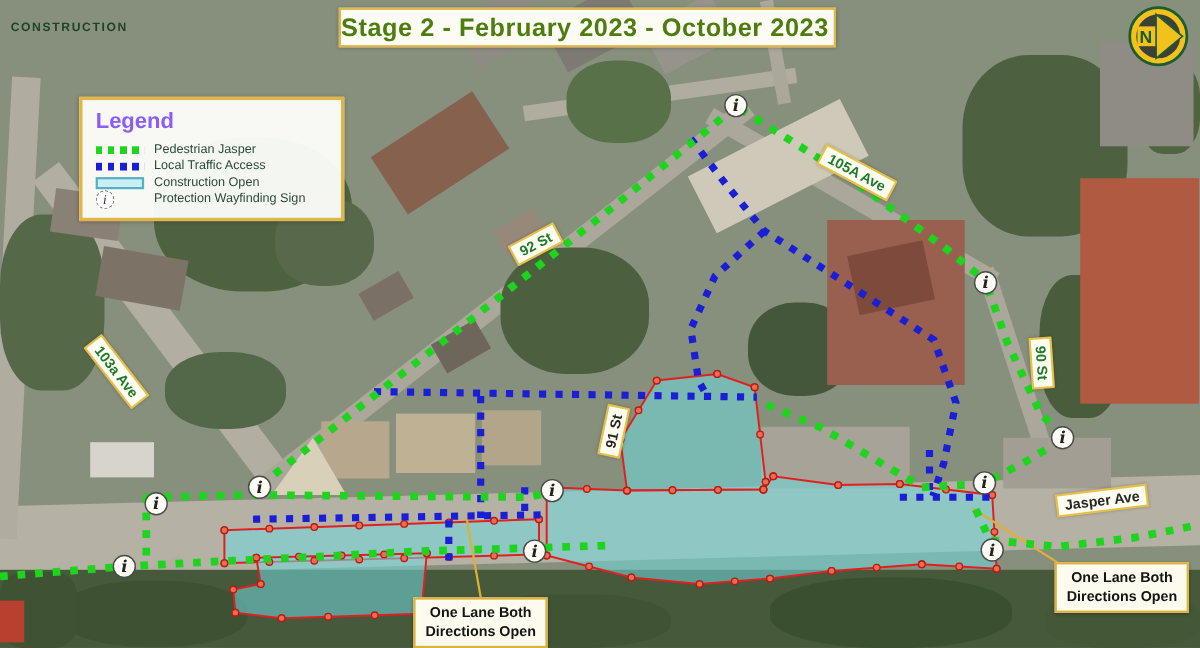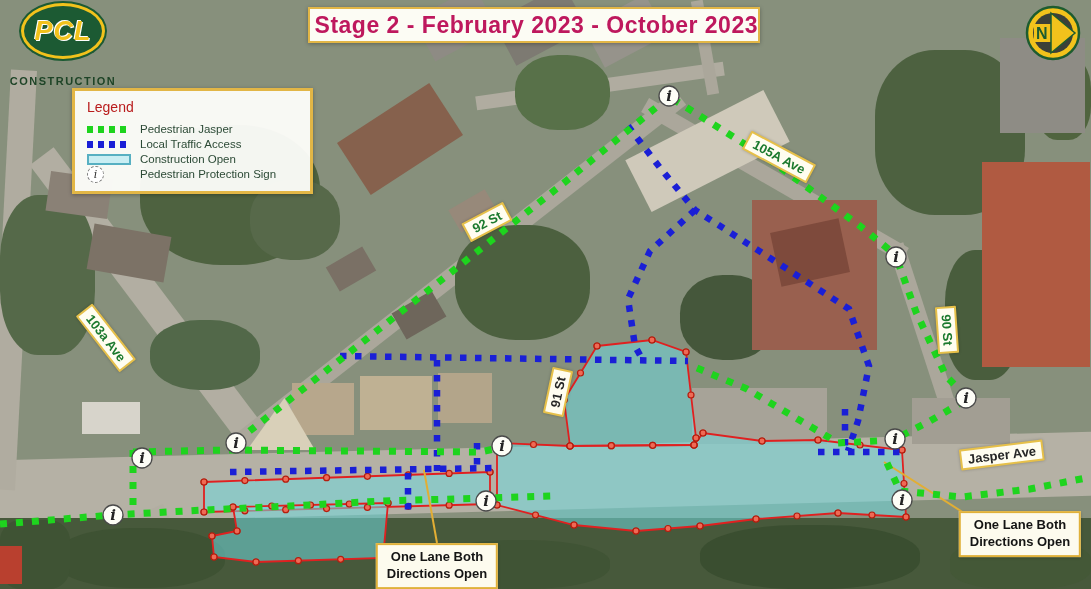--- a/index.html
+++ b/index.html
@@ -26,22 +26,22 @@
   .callout{
     position:absolute;z-index:4;text-align:center;
     background:#fdfbee;border:2px solid #e0b13a;
     padding:4px 9px;font-size:13px;font-weight:bold;color:#141414;line-height:1.3;
     transform:translate(-50%,-50%);white-space:nowrap;box-shadow:0 1px 3px rgba(0,0,0,.3);
   }
   
   .title-banner{
     position:absolute;left:308px;top:7px;width:452px;height:36px;z-index:5;
     background:#fcfcf4;border:2px solid #e2b646;
-    display:flex;align-items:center;justify-content:flex-end;
-    font-size:23px;font-weight:600;color:#be185d;letter-spacing:.5px;
+    display:flex;align-items:center;justify-content:flex-start;
+    font-size:23px;font-weight:600;color:#4d7c0f;letter-spacing:.5px;
     box-shadow:0 1px 4px rgba(0,0,0,.3);
   }
   
   .pcl-logo{position:absolute;left:8px;top:3px;z-index:5;width:110px;text-align:center;}
   .pcl-oval{
     width:84px;height:56px;margin:0 auto;border-radius:50%;
     background:#1c5a33;border:3px solid #f2c21c;box-shadow:0 0 0 2px #1c5a33;
     display:flex;align-items:center;justify-content:center;
   }
   .pcl-oval span{
@@ -50,21 +50,21 @@
   }
   .pcl-sub{margin-top:16px;font-size:11px;font-weight:bold;letter-spacing:1.5px;color:#1e4427;}
   
   .north{position:absolute;left:1024px;top:4px;z-index:5;}
   
   .legend{
     position:absolute;left:72px;top:88px;width:241px;z-index:5;
     background:rgba(255,255,252,.94);border:3px solid #e2b646;
     padding:6px 10px 8px 12px;box-shadow:0 1px 4px rgba(0,0,0,.3);
   }
-  .legend-title{font-size:14px;font-weight:normal;color:#b91c1c;margin:2px 0 8px 0;}
+  .legend-title{font-size:20px;font-weight:bold;color:#8b5cf6;margin:2px 0 8px 0;}
   .legend-row{display:flex;align-items:center;gap:9px;margin:3px 0;font-size:11.5px;color:#2c4a36;}
   .sw{flex:0 0 44px;display:flex;align-items:center;height:12px;}
   .sw-dash{width:44px;height:7px;}
   .sw-dash.g{background:repeating-linear-gradient(90deg,#1ed41e 0 6px,transparent 6px 11px);}
   .sw-dash.b{background:repeating-linear-gradient(90deg,#1a1fd6 0 6px,transparent 6px 11px);}
   .sw-zone{width:44px;height:11px;background:#c9eef3;border:2px solid #57b0c2;}
   .sw-fence{position:relative;width:44px;height:2px;background:#e02020;}
   .sw-fence i{position:absolute;right:-2px;top:-3px;width:8px;height:8px;border:2px solid #e02020;border-radius:50%;background:#fff;}
   .sw-sign{width:17px;height:17px;border:1.5px dashed #7a7a7a;border-radius:50%;
     display:flex;align-items:center;justify-content:center;
@@ -261,23 +261,20 @@
       <text x="896" y="262" text-anchor="middle" font-size="15" fill="#222" font-family="DejaVu Serif, serif" font-style="italic" font-weight="bold">i</text>
       <circle cx="966" cy="398" r="10" fill="#fdfdf6" stroke="#4a4a4a" stroke-width="1.3"></circle>
       <text x="966" y="403" text-anchor="middle" font-size="15" fill="#222" font-family="DejaVu Serif, serif" font-style="italic" font-weight="bold">i</text>
       <circle cx="895" cy="439" r="10" fill="#fdfdf6" stroke="#4a4a4a" stroke-width="1.3"></circle>
       <text x="895" y="444" text-anchor="middle" font-size="15" fill="#222" font-family="DejaVu Serif, serif" font-style="italic" font-weight="bold">i</text>
       <circle cx="902" cy="500" r="10" fill="#fdfdf6" stroke="#4a4a4a" stroke-width="1.3"></circle>
       <text x="902" y="505" text-anchor="middle" font-size="15" fill="#222" font-family="DejaVu Serif, serif" font-style="italic" font-weight="bold">i</text>
     </svg>
 
   <div class="pcl-logo">
-    <div class="pcl-oval">
-      <span>PCL</span>
-    </div>
     <div class="pcl-sub">CONSTRUCTION</div>
   </div>
 
   <div class="title-banner">
     <span>Stage 2 - February 2023 - October 2023</span>
   </div>
 
   <div class="north">
     <svg width="58" height="58" viewBox="0 0 58 58">
       <circle cx="29" cy="29" r="26" fill="#f2c21c" stroke="#1d5c2f" stroke-width="2.5"></circle>
@@ -305,21 +302,21 @@
     <div class="legend-row">
       <span class="sw">
           <span class="sw-zone"></span>
         </span>
       <span>Construction Open</span>
     </div>
     <div class="legend-row">
       <span class="sw">
           <span class="sw-sign">i</span>
         </span>
-      <span>Pedestrian Protection Sign</span>
+      <span>Protection Wayfinding Sign</span>
     </div>
   </div>
 
   <div id="labels">
       <div class="street-label green" style="left: 106px; top: 338px; --r: 52deg;">103a Ave</div>
       <div class="street-label green" style="left: 487px; top: 222px; --r: -28deg;">92 St</div>
       <div class="street-label green" style="left: 779px; top: 157px; --r: 28deg;">105A Ave</div>
       <div class="street-label green" style="left: 947px; top: 330px; --r: 86deg;">90 St</div>
       <div class="street-label dark" style="left: 558px; top: 392px; --r: -78deg;">91 St</div>
       <div class="street-label dark" style="left: 1002px; top: 455px; --r: -7deg;">Jasper Ave</div>

